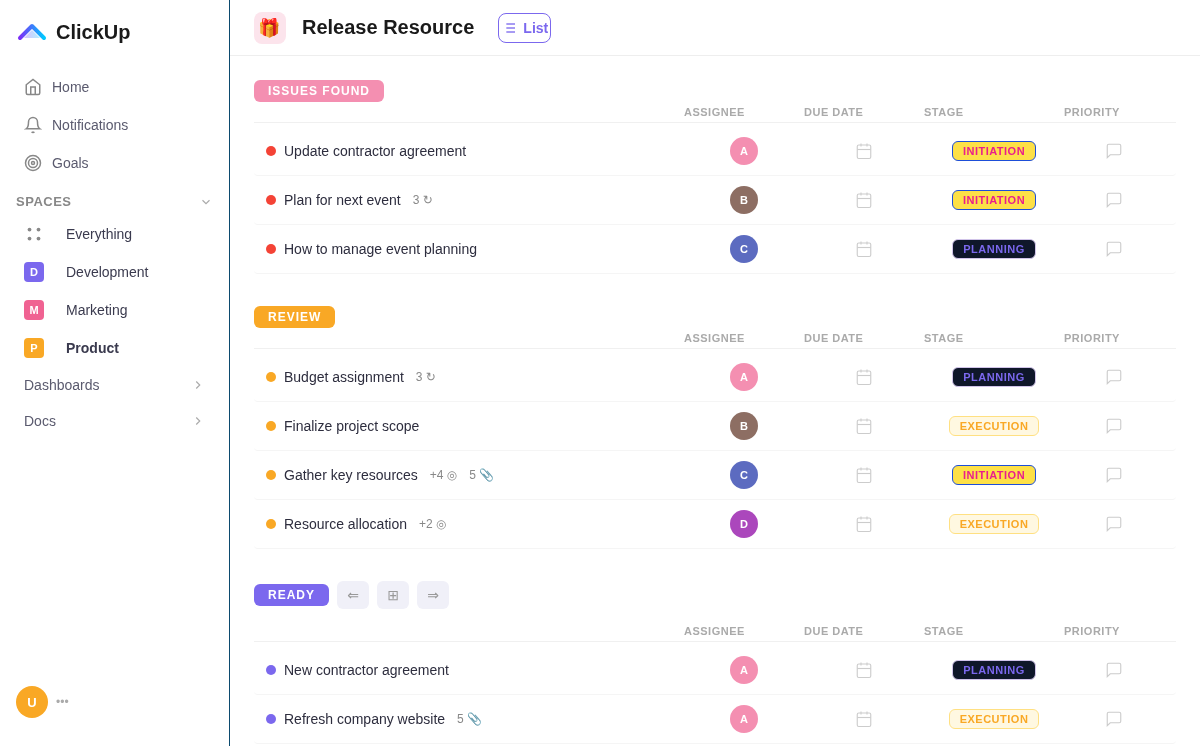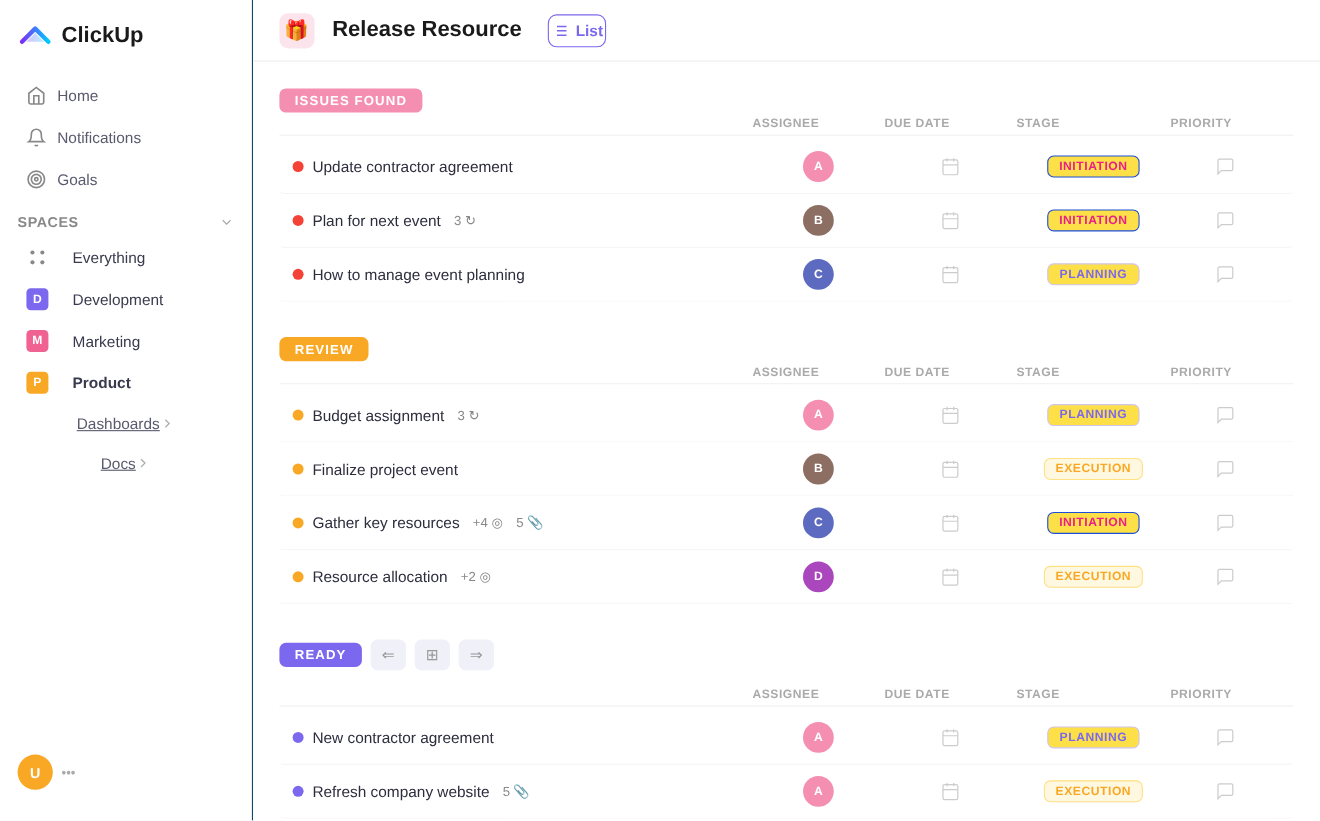--- a/index.html
+++ b/index.html
@@ -62,29 +62,28 @@
     .space-icon {
       width: 20px; height: 20px;
       border-radius: 4px;
       display: flex; align-items: center; justify-content: center;
       font-size: 11px; font-weight: 700; color: #fff;
     }
     .space-dots { width: 20px; height: 20px; display: flex; align-items: center; justify-content: center; }
     .sidebar-section {
       display: flex;
       align-items: center;
-      justify-content: center;
+      justify-content: space-between;
       padding: 9px 16px;
       cursor: pointer;
       color: #5a5a6e;
       font-size: 14px;
       font-weight: 500;
       margin: 1px 8px;
       border-radius: 6px;
-      text-decoration: underline;
     }
 
     
     .main {
       flex: 1;
       display: flex;
       flex-direction: column;
       overflow: hidden;
       background: #fff;
     }
@@ -196,21 +195,21 @@
     .stage-cell { display: flex; align-items: center; justify-content: center; }
     .stage-badge {
       padding: 3px 10px;
       border-radius: 6px;
       font-size: 11px;
       font-weight: 700;
       letter-spacing: 0.5px;
       text-transform: uppercase;
     }
     .stage-initiation { background: #fde047; color: #e91e8c; border: 1px solid #1d4ed8; }
-    .stage-planning { background: #fde047; color: #7b68ee; border: 1px solid #d1c4e9; }
+    .stage-planning { background: #0f172a; color: #7b68ee; border: 1px solid #d1c4e9; }
     .stage-execution { background: #fff8e1; color: #f9a825; border: 1px solid #ffe082; }
     .priority-cell { display: flex; align-items: center; justify-content: center; }
 
     
     .content-area::-webkit-scrollbar { width: 6px; }
     .content-area::-webkit-scrollbar-track { background: transparent; }
     .content-area::-webkit-scrollbar-thumb { background: #ddd; border-radius: 3px; }
 
     .ready-toolbar {
       display: flex;
@@ -463,21 +462,21 @@
         <div class="priority-cell">
           <svg width="18" height="18" viewBox="0 0 24 24" fill="none" stroke="#ccc" stroke-width="1.5">
               <path d="M21 15a2 2 0 01-2 2H7l-4 4V5a2 2 0 012-2h14a2 2 0 012 2z"></path>
             </svg>
         </div>
       </div>
 
       <div class="task-row">
         <div class="task-name">
           <span class="dot dot-yellow"></span>
-          <span>Finalize project event</span>
+          <span>Finalize project scope</span>
         </div>
         <div class="assignee-cell">
           <div class="avatar-circle" style="background:#8d6e63;">B</div>
         </div>
         <div class="due-date-cell">
           <svg width="18" height="18" viewBox="0 0 24 24" fill="none" stroke="#ccc" stroke-width="1.5">
               <rect x="3" y="4" width="18" height="18" rx="2"></rect>
               <line x1="16" y1="2" x2="16" y2="6"></line>
               <line x1="8" y1="2" x2="8" y2="6"></line>
               <line x1="3" y1="10" x2="21" y2="10"></line>

